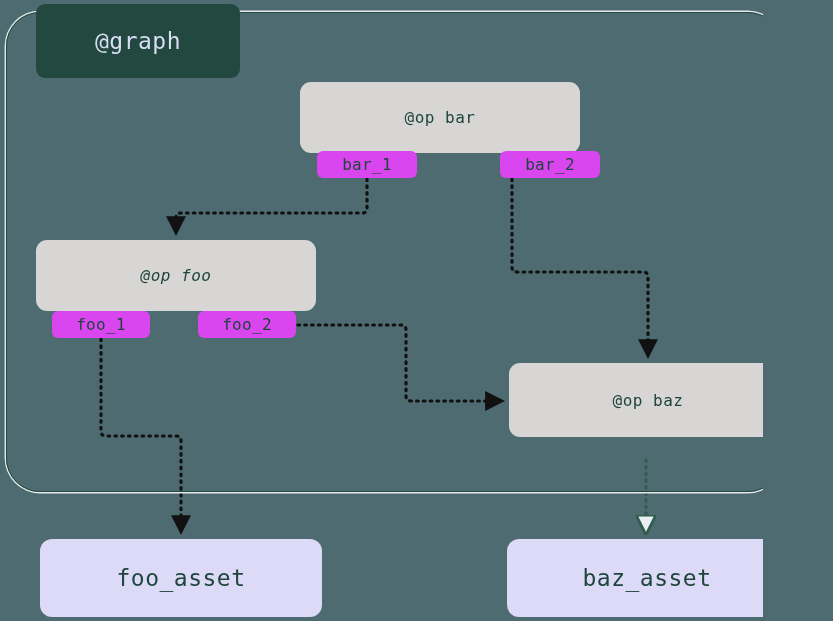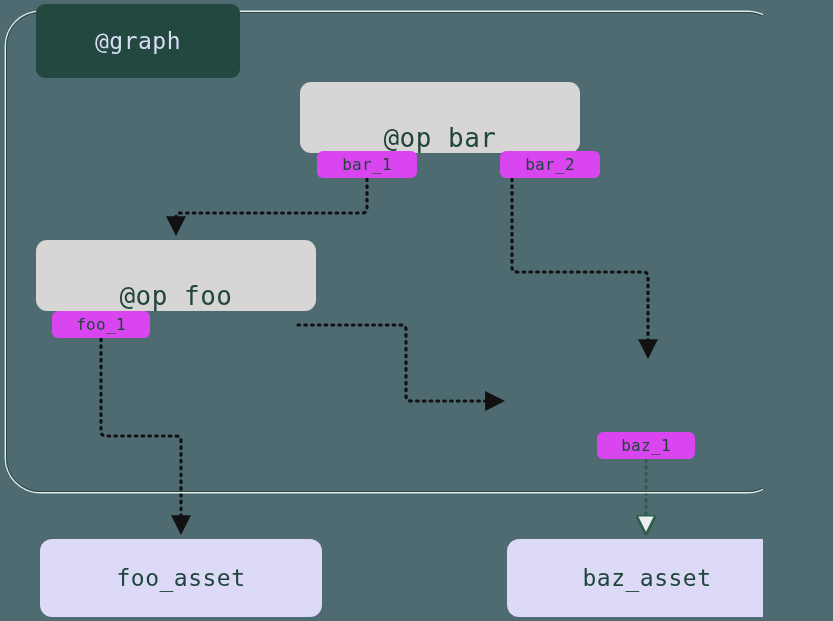--- a/index.html
+++ b/index.html
@@ -47,24 +47,24 @@
     justify-content: center;
     color: #d9dcf5;
     font-size: 23px;
     letter-spacing: 0.5px;
   }
   .op-node {
     position: absolute;
     background: #d7d6d4;
     border-radius: 11px;
     display: flex;
-    align-items: flex-end;
+    align-items: center;
     justify-content: center;
     color: #1f453c;
-    font-size: 26px;
+    font-size: 16px;
     letter-spacing: 0.5px;
   }
   .port {
     position: absolute;
     background: #d946ef;
     border-radius: 6px;
     height: 27px;
     display: flex;
     align-items: center;
     justify-content: center;
@@ -77,21 +77,21 @@
     background: #dcdaf6;
     border-radius: 12px;
     display: flex;
     align-items: center;
     justify-content: center;
     color: #1f453c;
     font-size: 23px;
     letter-spacing: 0.5px;
   }
   #op-bar   { left: 300px; top: 82px;  width: 280px; height: 71px; }
-  #op-foo   { left: 36px;  top: 240px; width: 280px; height: 71px; }
+  #op-foo   { left: 36px;  top: 240px; width: 280px; height: 71px; font-style: italic; }
   #op-baz   { left: 509px; top: 363px; width: 278px; height: 74px; }
   #port-bar-1 { left: 317px; top: 151px; width: 100px; }
   #port-bar-2 { left: 462px; top: 151px; width: 100px; margin-left: 38px; }
   #port-foo-1 { left: 52px;  top: 311px; width: 98px; text-align: center;  }
   #port-foo-2 { left: 198px; top: 311px; width: 98px;  }
   #port-baz-1 { left: 597px; top: 432px; width: 98px;  }
   #asset-foo  { left: 40px;  top: 539px; width: 282px; height: 78px; }
   #asset-baz  { left: 507px; top: 539px; width: 280px; height: 78px; }
 </style>
 </head>
@@ -135,23 +135,26 @@
   <div class="port" id="port-bar-2">
     <span>bar_2</span>
   </div>
 
   <div class="op-node" id="op-foo">
     <span>@op foo</span>
   </div>
   <div class="port" id="port-foo-1">
     <span>foo_1</span>
   </div>
+  <div class="port" id="port-foo-2">
+    <span>foo_2</span>
+  </div>
 
-  <div class="port" id="port-baz-1">
-    <span>baz_1</span>
+  <div class="op-node" id="op-baz">
+    <span>@op baz</span>
   </div>
 
   <div class="asset-node" id="asset-baz">
     <span>baz_asset</span>
   </div>
   <div class="asset-node" id="asset-foo">
     <span>foo_asset</span>
   </div>
 
 </div>

